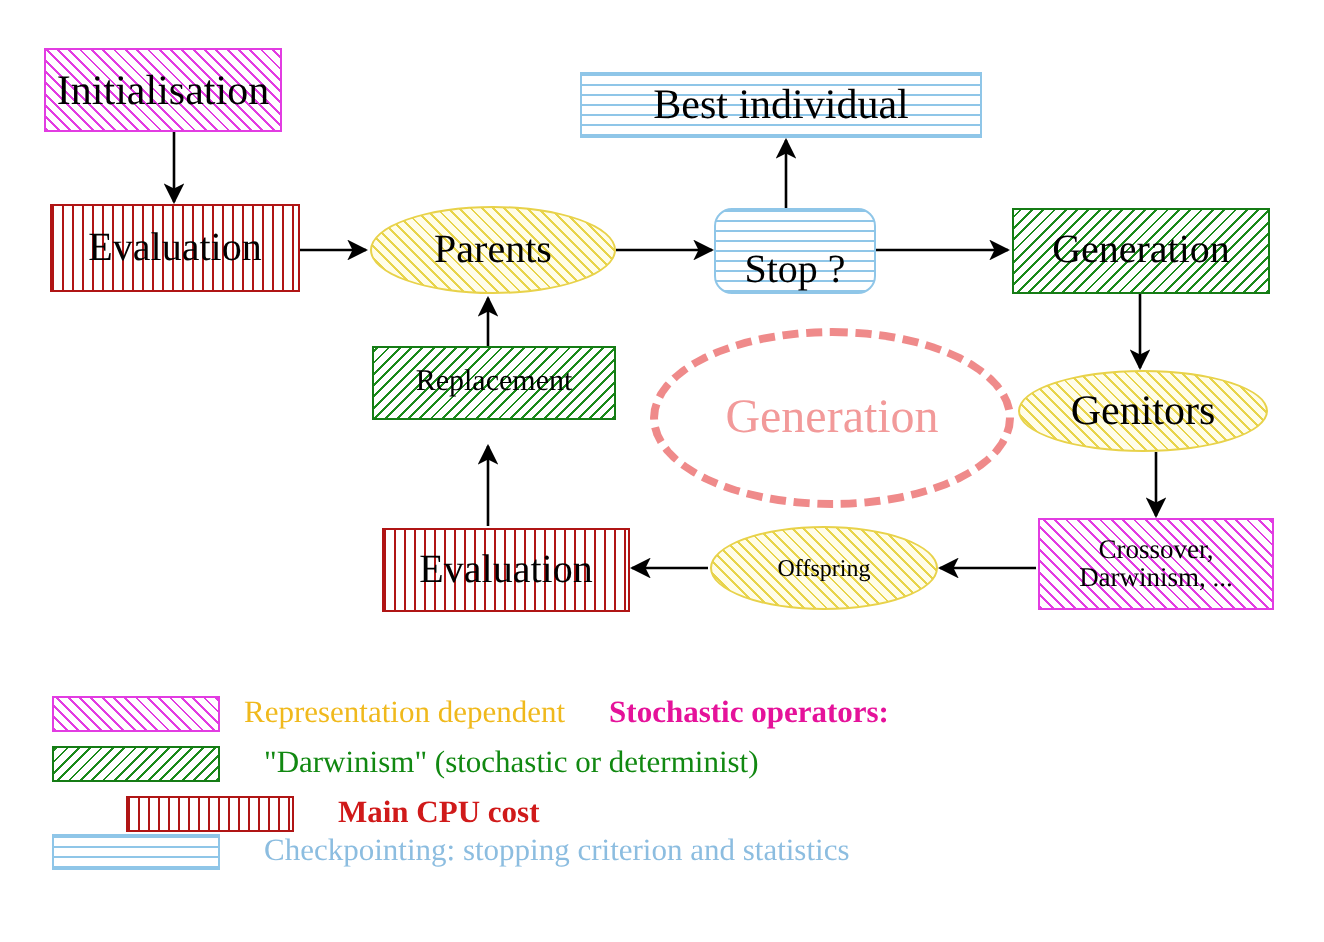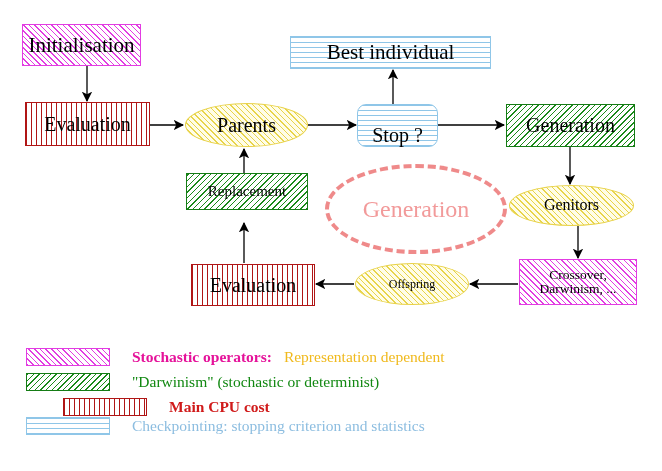--- a/index.html
+++ b/index.html
@@ -114,21 +114,21 @@
 
 <div class="node pat-blue rounded" style="left:357px;top:104px;width:81px;height:43px;align-items:flex-end;">
   <span class="lbl" style="font-size:20px;">Stop ?</span>
 </div>
 
 <div class="node pat-green" style="left:506px;top:104px;width:129px;height:43px;">
   <span class="lbl" style="font-size:20px;">Generation</span>
 </div>
 
 <div class="node pat-yellow ellipse" style="left:509px;top:185px;width:125px;height:41px;">
-  <span class="lbl" style="font-size:16px;">Genitors</span>
+  <span class="lbl" style="font-size:21px;">Genitors</span>
 </div>
 
 <div class="node pat-magenta" style="left:519px;top:259px;width:118px;height:46px;flex-direction:column;">
   <span class="lbl" style="font-size:13.5px;">Crossover,</span>
   <span class="lbl" style="font-size:13.5px;">Darwinism, ...</span>
 </div>
 
 <div class="node pat-yellow ellipse" style="left:355px;top:263px;width:114px;height:42px;">
   <span class="lbl" style="font-size:12px;">Offspring</span>
 </div>
@@ -142,22 +142,22 @@
 </div>
 
 <div class="gen-ellipse" style="left:325px;top:164px;width:174px;height:82px;">
   <span style="font-size:24px;">Generation</span>
 </div>
 
 <div class="legend">
 
   <div class="legend-row" style="top:8px;">
     <span class="swatch pat-magenta"></span>
+    <span class="leg-text t-gold" style="margin-left:12px;">Representation dependent</span>
     <span class="leg-text t-magenta">Stochastic operators:</span>
-    <span class="leg-text t-gold" style="margin-left:12px;">Representation dependent</span>
   </div>
 
   <div class="legend-row" style="top:33px;">
     <span class="swatch pat-green"></span>
     <span class="leg-text t-green">"Darwinism" (stochastic or determinist)</span>
   </div>
 
   <div class="legend-row" style="top:58px;margin-left:37px;">
     <span class="swatch pat-red"></span>
     <span class="leg-text t-red">Main CPU cost</span>

